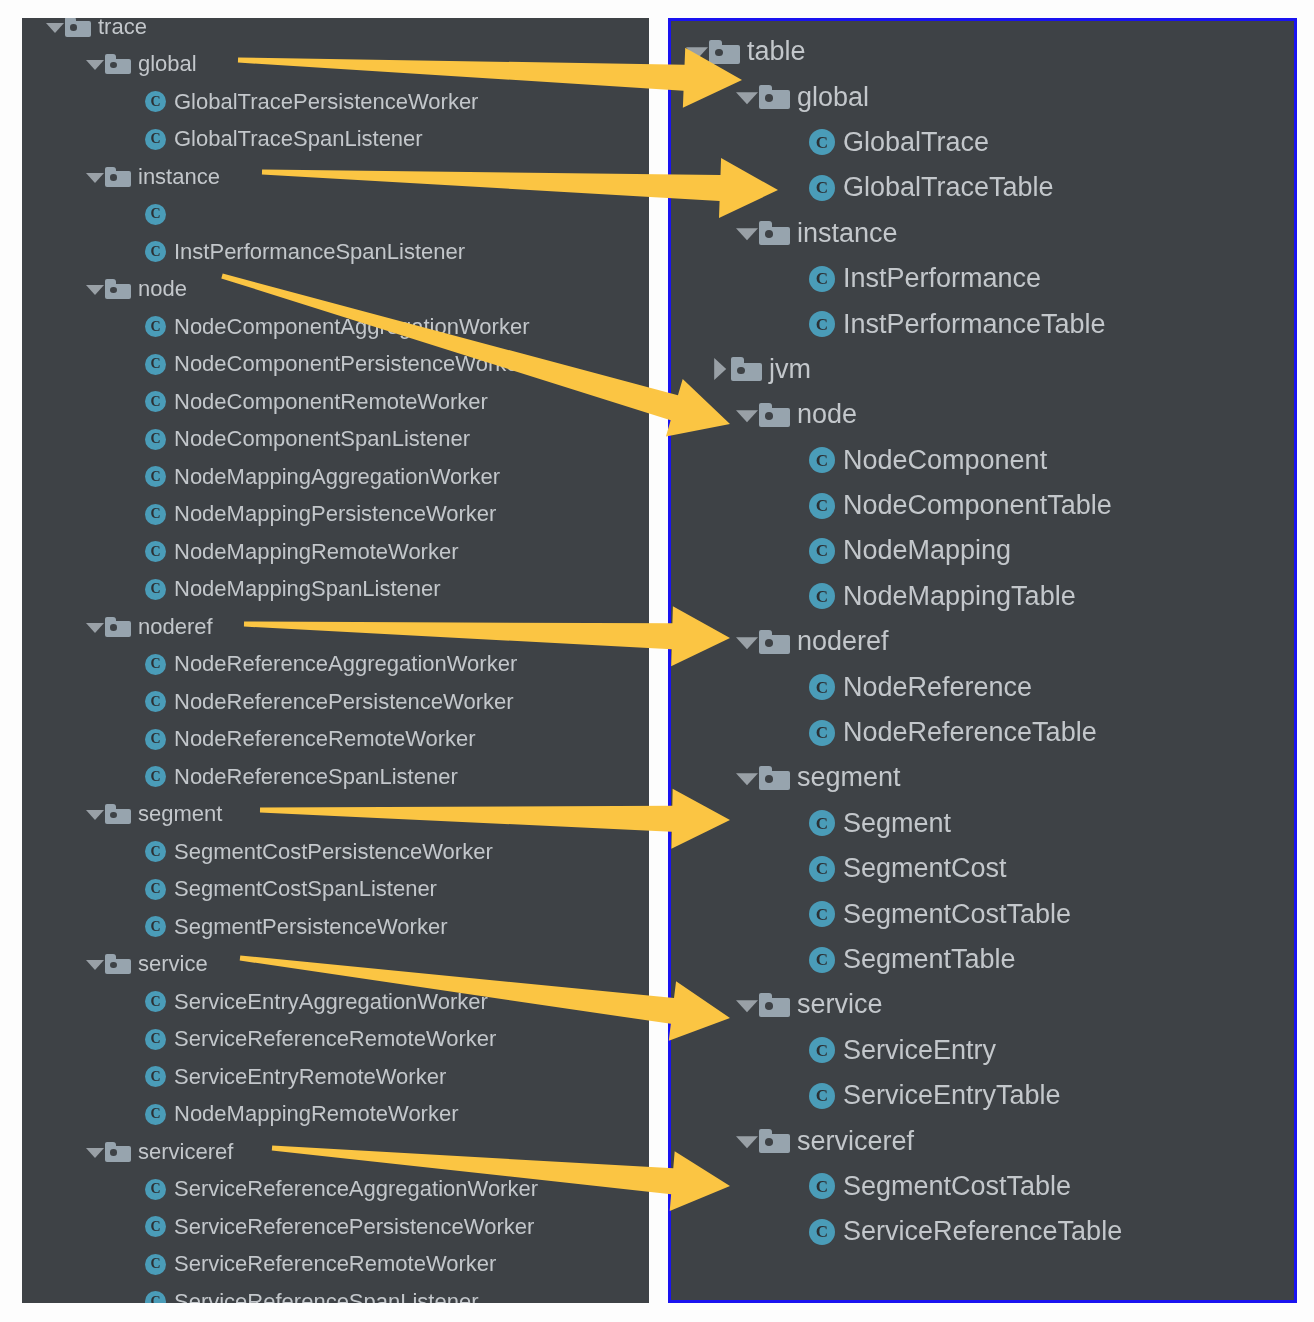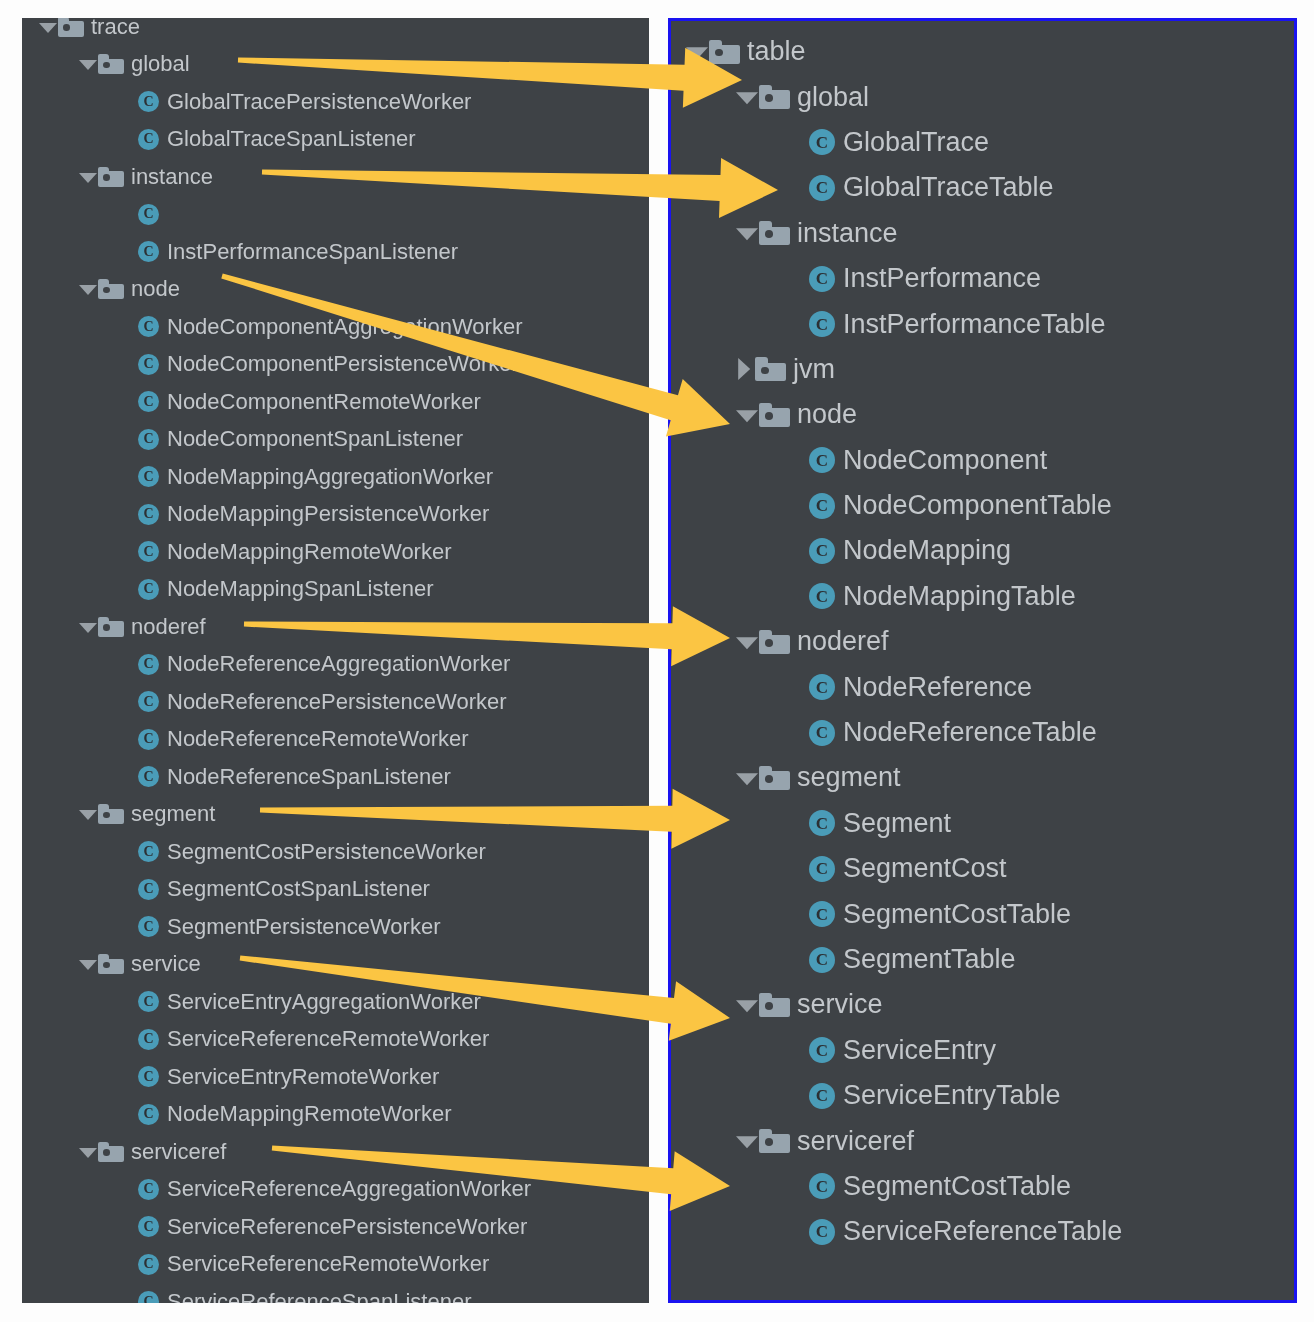--- a/index.html
+++ b/index.html
@@ -162,21 +162,21 @@
     height: 1322px;
     pointer-events: none;
   }
 </style>
 </head>
 <body>
 
 <div id="stage">
 
   <div class="panel" id="left-panel">
-    <div class="tree" id="left-tree" style="padding-top: 4px;">
+    <div class="tree" id="left-tree" style="padding-top: 4px; padding-left: 7px;">
         <div class="row cut-top" style="padding-left: 16px;">
           <span class="twisty open"></span>
           <span class="folder-icon">
             <span class="tab"></span>
             <span class="body"></span>
             <span class="dot"></span>
           </span>
           <span class="label">trace</span>
         </div>
         <div class="row" style="padding-left: 56px;">
@@ -421,21 +421,21 @@
         <div class="row" style="padding-left: 114px;">
           <span class="twisty none"></span>
           <span class="class-icon">C</span>
           <span class="label">InstPerformance</span>
         </div>
         <div class="row" style="padding-left: 114px;">
           <span class="twisty none"></span>
           <span class="class-icon">C</span>
           <span class="label">InstPerformanceTable</span>
         </div>
-        <div class="row" style="padding-left: 60px;">
+        <div class="row" style="padding-left: 36px;">
           <span class="twisty closed"></span>
           <span class="folder-icon">
             <span class="tab"></span>
             <span class="body"></span>
             <span class="dot"></span>
           </span>
           <span class="label">jvm</span>
         </div>
         <div class="row" style="padding-left: 64px;">
           <span class="twisty open"></span>

